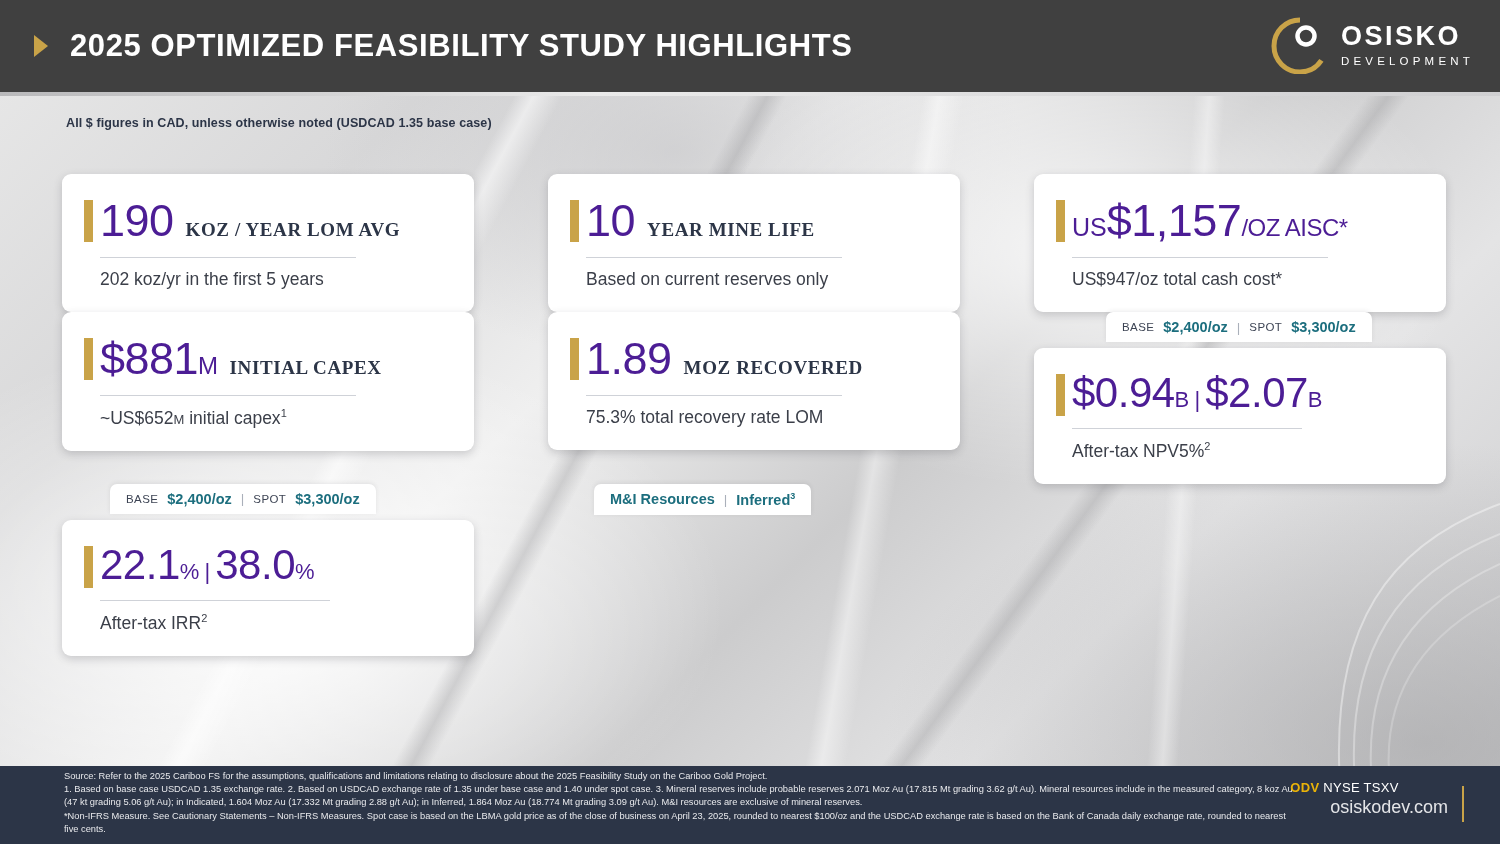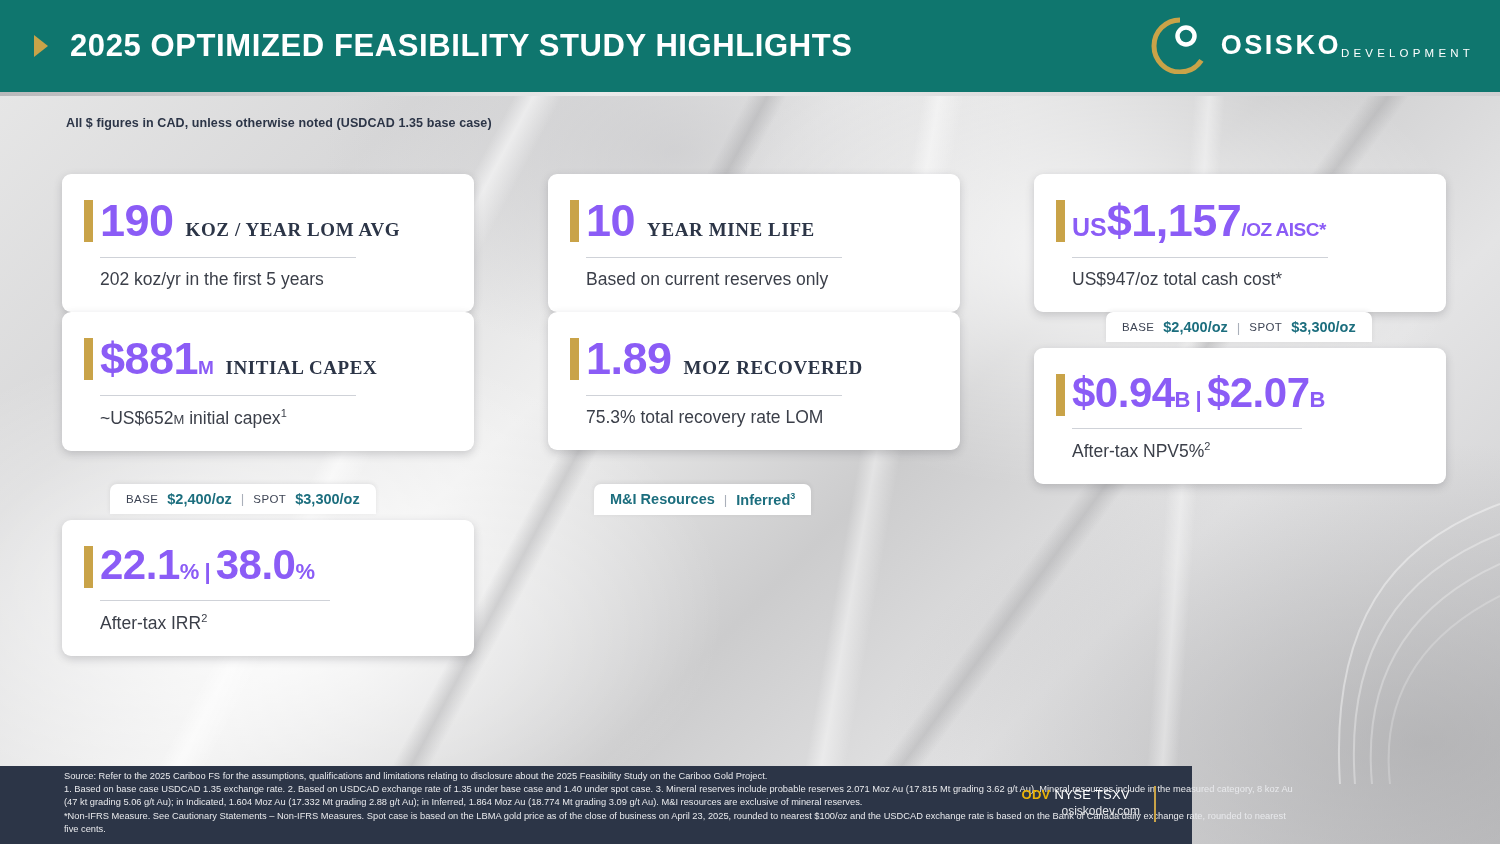--- a/index.html
+++ b/index.html
@@ -37,21 +37,21 @@
     width: 360px; height: 300px;
     overflow: hidden;
     opacity: .55;
   }
   .bg-swoosh svg { display: block; }
 
   
   .header {
     position: absolute; left: 0; top: 0;
     width: 1500px; height: 92px;
-    background: #0f766e;
+    background: #404040;
     display: flex; align-items: center;
   }
   .header-accent {
     width: 0; height: 0;
     margin-left: 34px;
     border-left: 14px solid #c9a348;
     border-top: 11px solid transparent;
     border-bottom: 11px solid transparent;
     flex: 0 0 auto;
   }
@@ -66,21 +66,21 @@
   .header-rule {
     position: absolute; left: 0; top: 92px;
     width: 1500px; height: 4px;
     background: linear-gradient(90deg,#b9b9bb,#eaeaea 40%,#cfcfd1);
   }
   .logo {
     position: absolute; right: 26px; top: 16px;
     display: flex; align-items: center; gap: 12px;
   }
   .logo-mark { width: 58px; height: 58px; }
-  .logo-text { display: flex; flex-direction: row; align-items: flex-start; }
+  .logo-text { display: flex; flex-direction: column; align-items: flex-start; }
   .logo-name {
     color: #fff; font-size: 27px; font-weight: bold; letter-spacing: 2.5px;
     line-height: 1;
   }
   .logo-sub {
     color: #fff; font-size: 11.5px; letter-spacing: 4.2px; margin-top: 5px;
     align-self: flex-end;
   }
 
   
@@ -113,26 +113,26 @@
     display: flex; align-items: baseline;
     padding-left: 16px;
     position: relative;
   }
   .bar {
     position: absolute; left: 0; top: 2px;
     width: 9px; height: 42px;
     background: #c9a348;
   }
   .big {
-    font-size: 45px; font-weight: bold; color: #8b5cf6;
+    font-size: 45px; font-weight: normal; color: #4c1d95;
     line-height: 1; letter-spacing: -0.5px;
     white-space: nowrap;
   }
   .big .pre { font-size: 25px; letter-spacing: 0; }
-  .big .suf { font-size: 19px; }
+  .big .suf { font-size: 24px; }
   .unit {
     font-size: 19px; font-weight: bold; color: #2c3547;
     letter-spacing: .6px; margin-left: 12px; white-space: nowrap; font-family: Liberation Serif, serif;
   }
   .divider {
     height: 1px; background: #cfd2d8;
     margin: 14px 0 0 16px;
     width: 256px;
   }
   .sub {
@@ -162,37 +162,37 @@
   .row3 .big .suf { font-size: 22px; }
   .row3 .divider { width: 230px; }
 
   .tab-pos-1 { left: 72px; }
   .tab-pos-2 { left: 48px; }
   .tab-pos-3 { left: 46px; }
 
   
   .footer {
     position: absolute; left: 0; bottom: 0;
-    width: 1192px; height: 78px;
+    width: 1500px; height: 78px;
     background: #2c3547;
   }
   .footnotes {
     position: absolute; left: 64px; bottom: 8px;
     width: 1230px;
     color: #e8e9ec;
     font-size: 9.3px; line-height: 1.42;
   }
   .footnotes p { margin: 0; }
   .footer-brand {
     position: absolute; right: 52px; bottom: 26px;
     text-align: left; color: #fff;
   }
   .footer-brand .t1 { font-size: 13px; letter-spacing: .3px; }
   .footer-brand .t1 b { color: #eab308; font-weight: bold; }
-  .footer-brand .t2 { font-size: 12px; color: #e4e5e8; margin-top: 2px; margin-left: 40px; }
+  .footer-brand .t2 { font-size: 18px; color: #e4e5e8; margin-top: 2px; margin-left: 40px; }
   .footer-brand-rule {
     position: absolute; right: 36px; bottom: 22px;
     width: 2px; height: 36px; background: #c9a348;
   }
 </style>
 </head>
 <body>
 
 <div class="bg">
   <div class="bg-swoosh">

